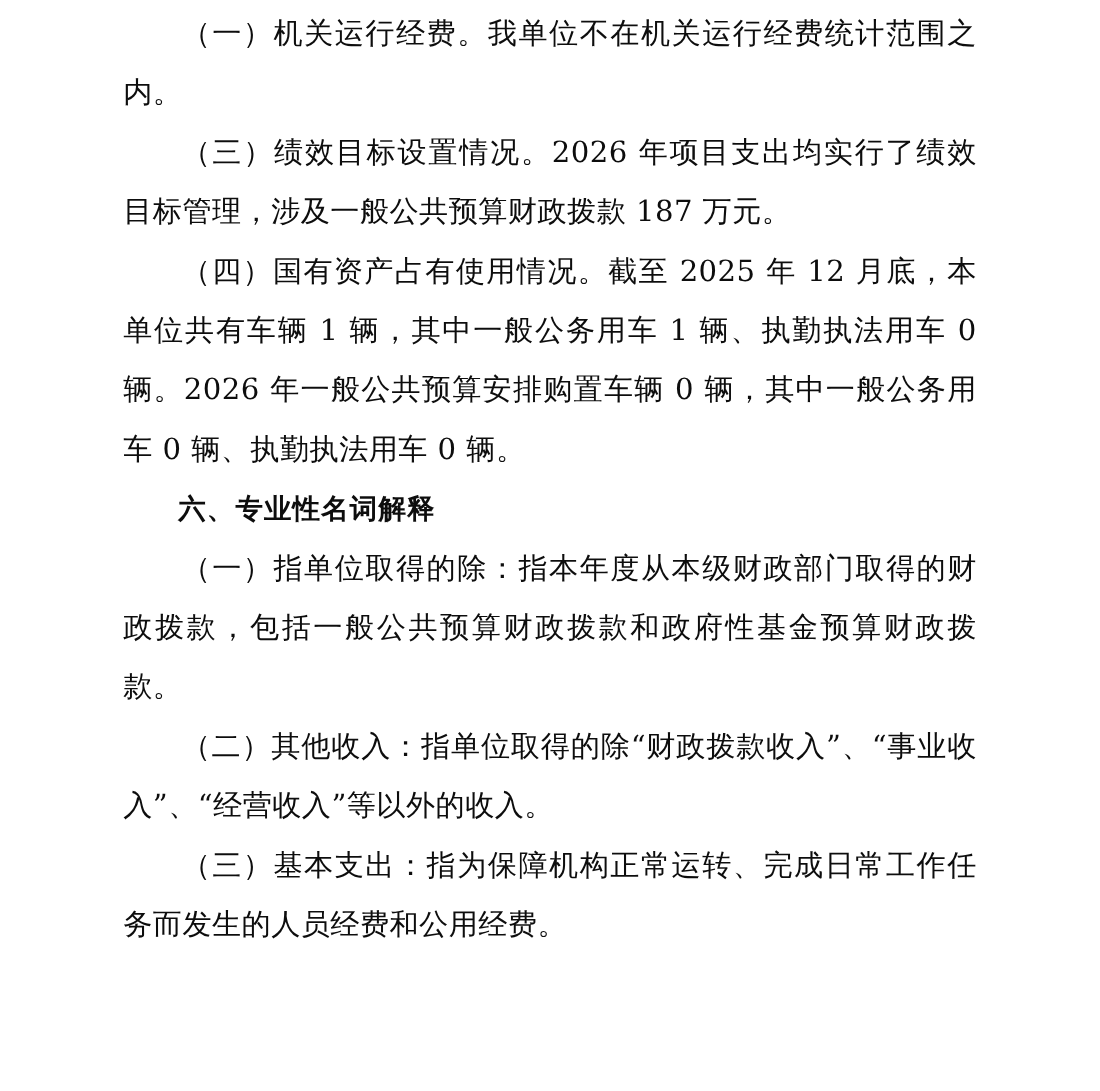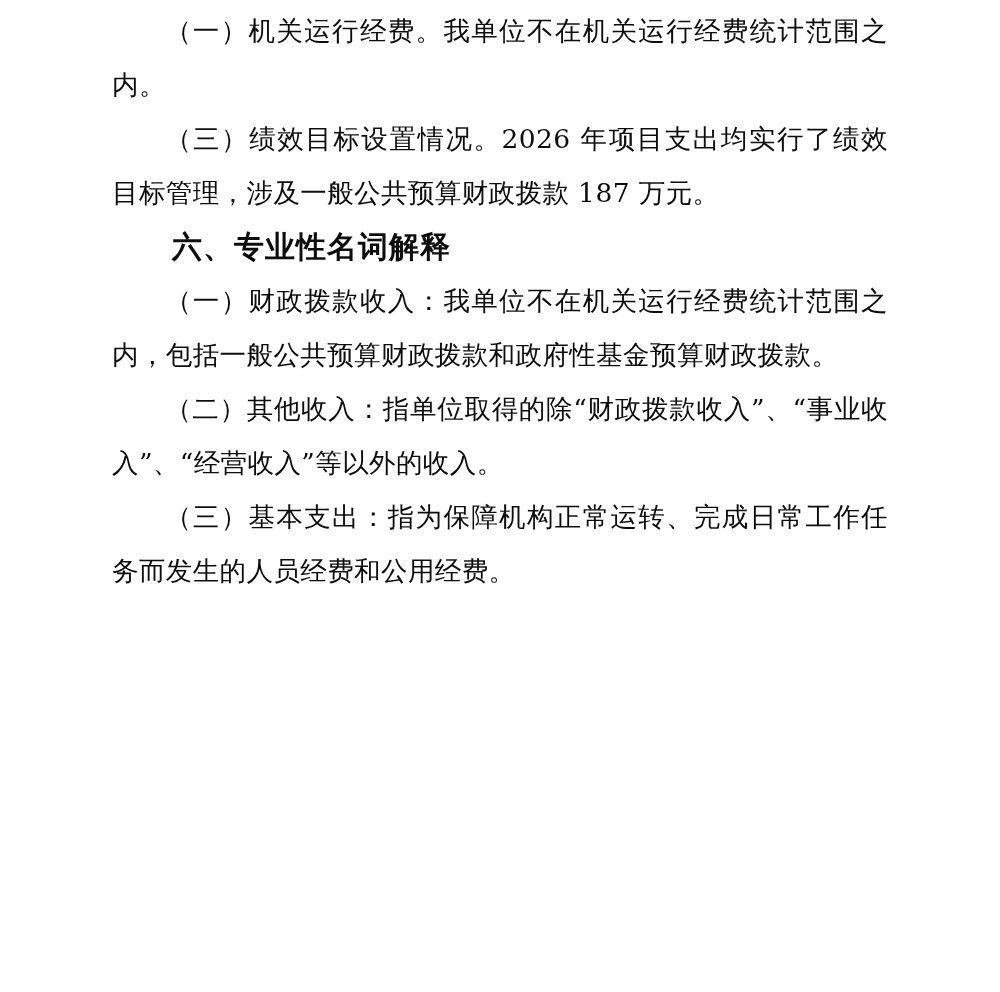--- a/index.html
+++ b/index.html
@@ -25,41 +25,42 @@
     font-size: 26.5px;
     line-height: 54px;
     text-align: justify;
     text-justify: inter-ideograph;
     text-indent: 2em;
     margin: 0 0 0 0;
     letter-spacing: 0.4px;
     word-break: break-all;
   }
   .heading {
-    font-size: 30px;
+    font-size: 25px;
     line-height: 54px;
     font-weight: bold;
     text-indent: 2em;
     margin: 0;
     letter-spacing: 1px;
     font-family: "DejaVu Serif", "Liberation Serif", serif;
   }
 </style>
 </head>
 <body>
 
 <div class="page">
 
   <p class="para">（一）机关运行经费。我单位不在机关运行经费统计范围之内。</p>
 
 
   <p class="para">（三）绩效目标设置情况。2026 年项目支出均实行了绩效目标管理，涉及一般公共预算财政拨款 187 万元。</p>
 
+  <p class="para">（四）国有资产占有使用情况。截至 2025 年 12 月底，本单位共有车辆 1 辆，其中一般公务用车 1 辆、执勤执法用车 0 辆。2026 年一般公共预算安排购置车辆 0 辆，其中一般公务用车 0 辆、执勤执法用车 0 辆。</p>
 
   <h2 class="heading">六、专业性名词解释</h2>
 
-  <p class="para">（一）财政拨款收入：我单位不在机关运行经费统计范围之内，包括一般公共预算财政拨款和政府性基金预算财政拨款。</p>
+  <p class="para">（一）指单位取得的除：指本年度从本级财政部门取得的财政拨款，包括一般公共预算财政拨款和政府性基金预算财政拨款。</p>
 
   <p class="para">（二）其他收入：指单位取得的除“财政拨款收入”、“事业收入”、“经营收入”等以外的收入。</p>
 
   <p class="para">（三）基本支出：指为保障机构正常运转、完成日常工作任务而发生的人员经费和公用经费。</p>
 
 </div>
 
 </body></html>

